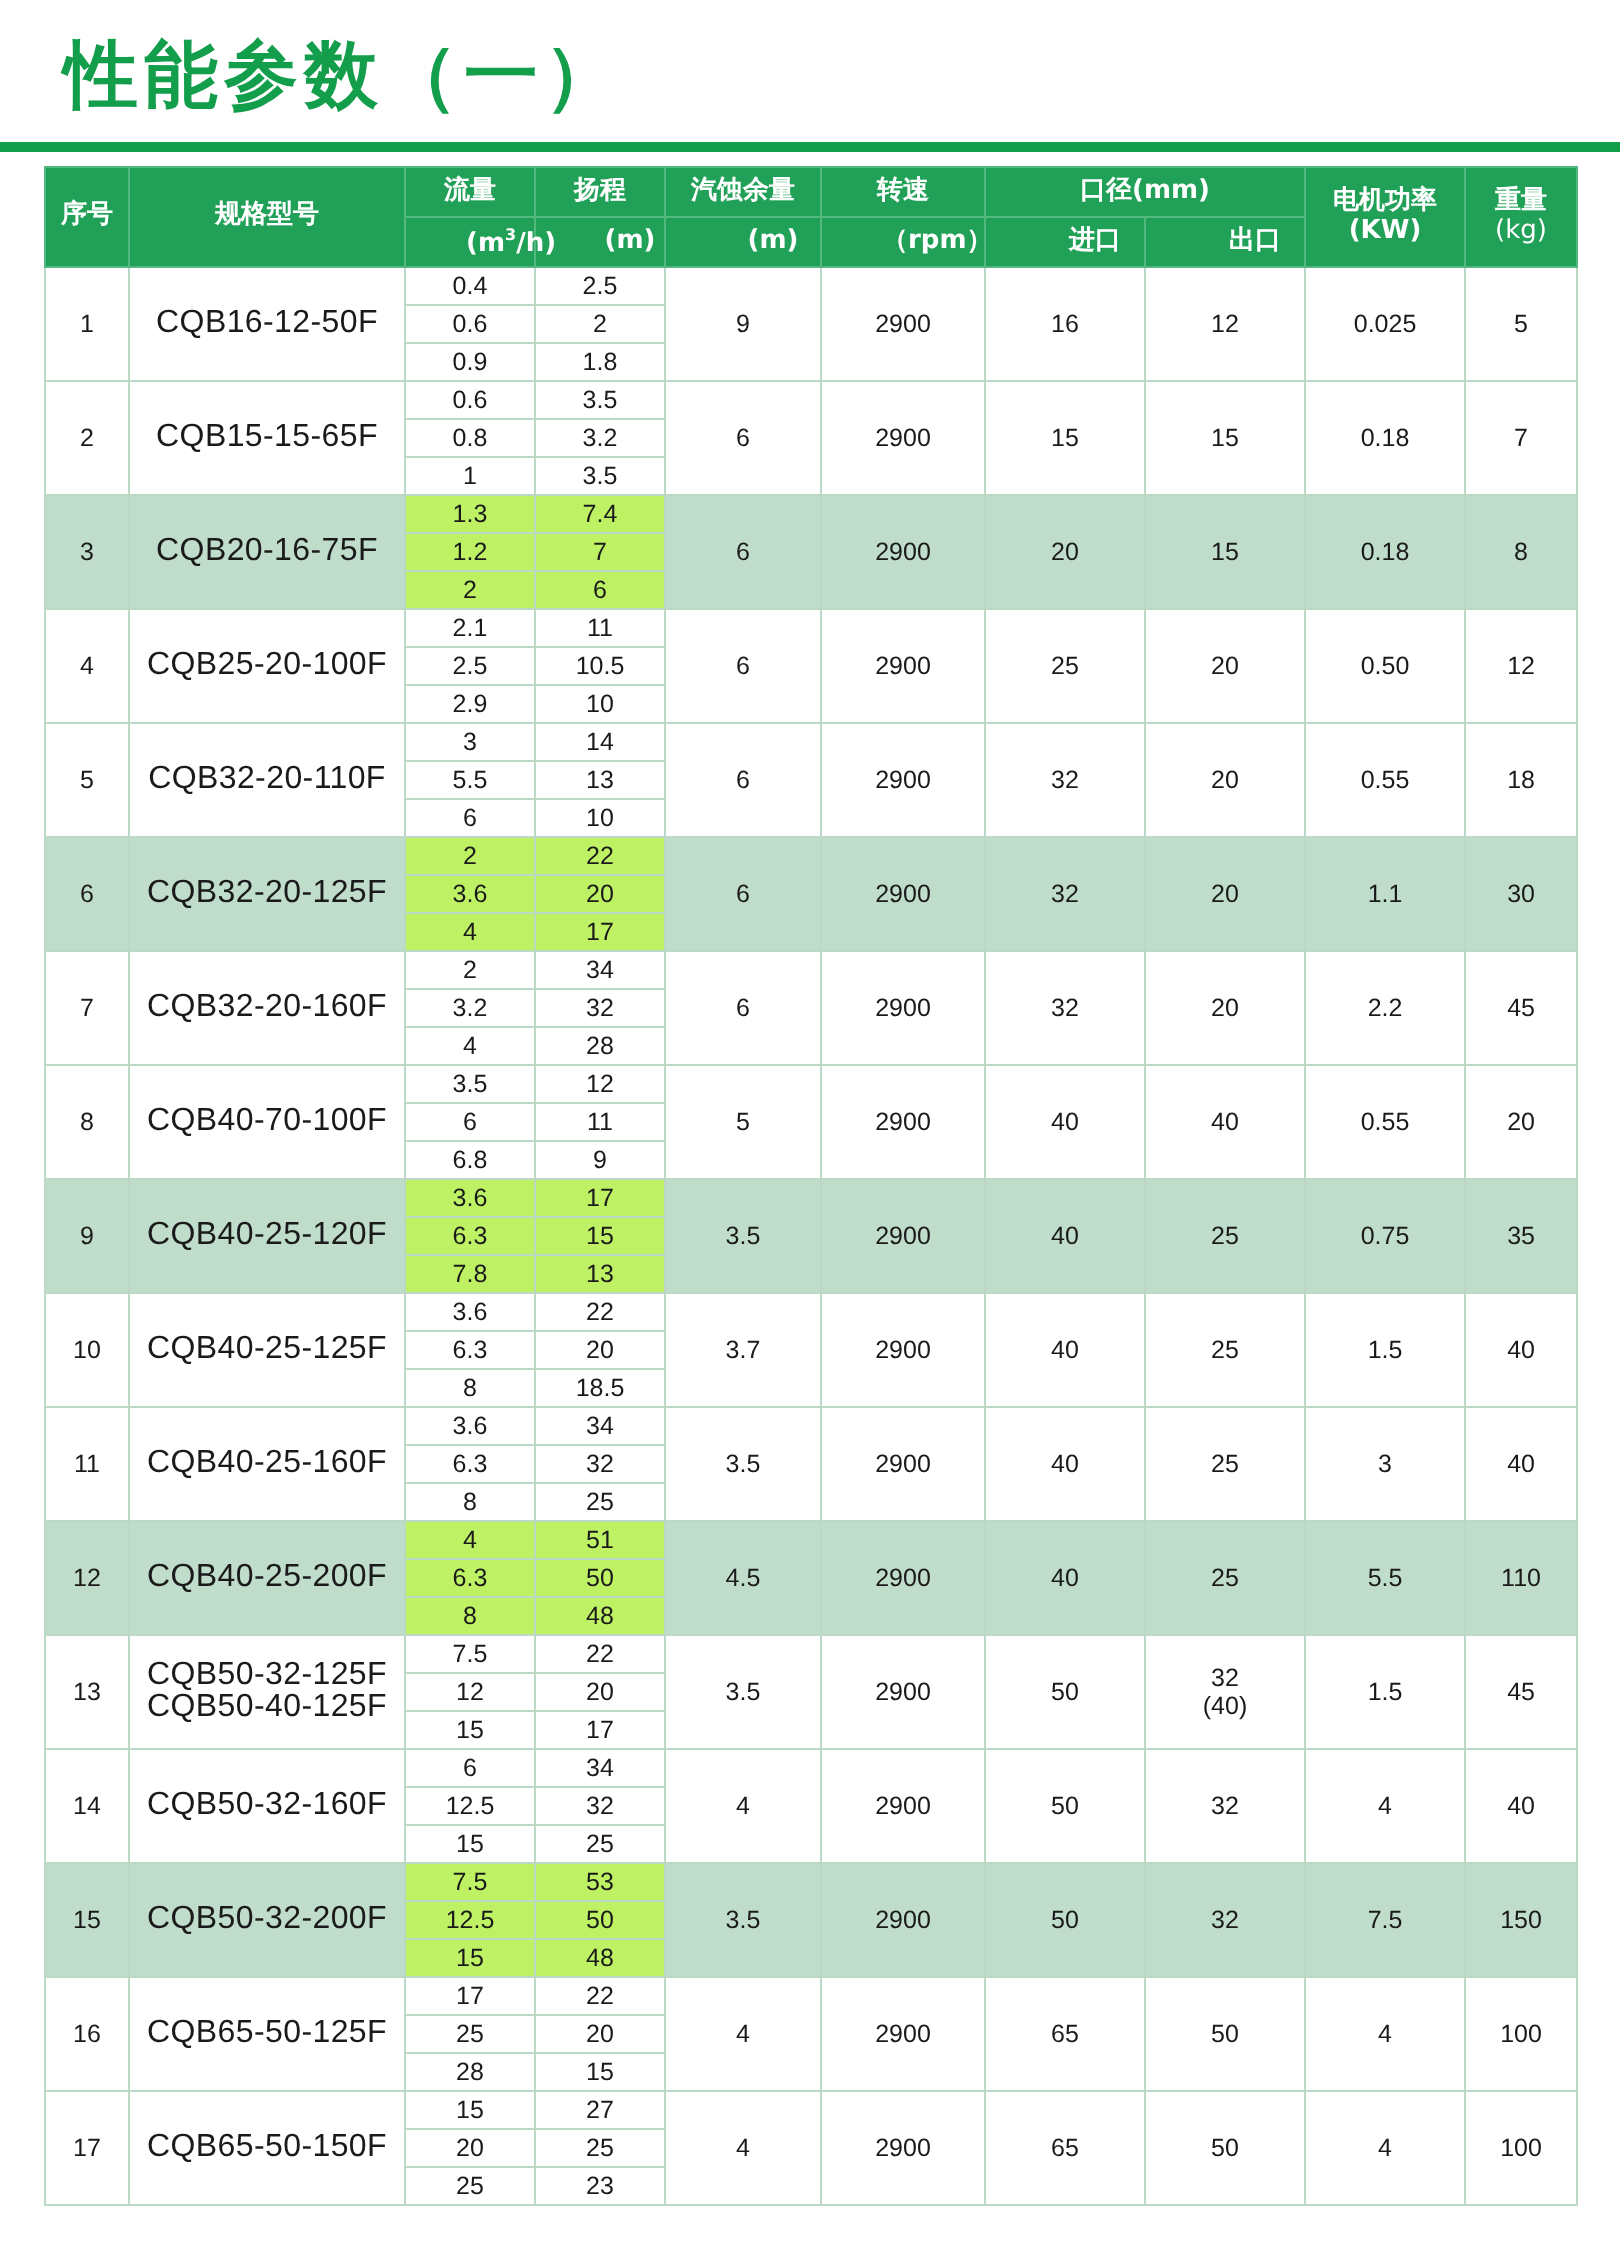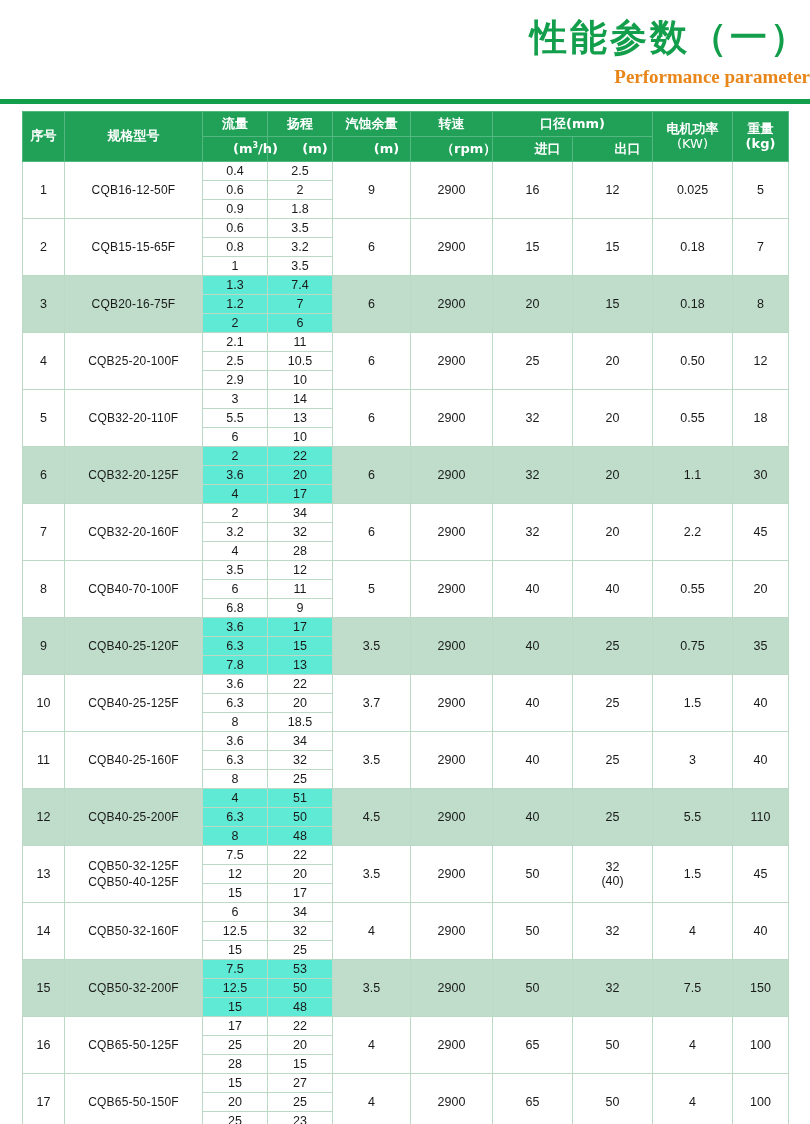--- a/index.html
+++ b/index.html
@@ -8,21 +8,21 @@
     width: 810px;
     height: 1124px;
     background: #ffffff;
     font-family: "Liberation Sans", "DejaVu Sans", sans-serif;
     overflow: hidden;
   }
 
   .page { position: relative; width: 810px; height: 1124px; }
 
   
-  .title-block { padding-top: 16px; text-align: right; }
+  .title-block { padding-top: 16px; text-align: left; margin-left: 32px; }
   .title-cn {
     font-size: 37px;
     font-weight: bold;
     color: #139e4c;
     letter-spacing: 3px;
     line-height: 1.2;
     font-family: "DejaVu Sans", "Liberation Sans", sans-serif;
   }
   .title-en {
     margin-top: 6px;
@@ -77,35 +77,34 @@
   col.c-npsh   { width: 78px; }
   col.c-speed  { width: 82px; }
   col.c-in     { width: 80px; }
   col.c-out    { width: 80px; }
   col.c-power  { width: 80px; }
   col.c-weight { width: 56px; }
 
   
   tbody td { height: 18px; }
   td.subcell { height: 18px; font-size: 12.5px; line-height: 18px; }
-  td.model { font-size: 12px; letter-spacing: .2px; white-space: nowrap; }
+  td.model { font-size: 16px; letter-spacing: .2px; white-space: nowrap; }
   td.model .two-line { line-height: 16px; }
   td.merged { font-size: 12.5px; }
 
   tr.hl td { background: #bfddca; }
-  tr.hl td.subcell { background: #5eead4; }
+  tr.hl td.subcell { background: #bef264; }
 </style>
 </head>
 <body>
 
 <div class="page">
 
   <div class="title-block">
     <div class="title-cn">性能参数（一）</div>
-    <div class="title-en">Performance parameter</div>
   </div>
   <div class="accent-bar"></div>
 
   <div class="table-wrap">
     <table class="spec">
       <colgroup>
         <col class="c-idx">
           <col class="c-model">
           <col class="c-flow">
           <col class="c-head">
@@ -120,25 +119,25 @@
         <tr>
           <th class="outer" rowspan="2">序号</th>
           <th rowspan="2">规格型号</th>
           <th>流量</th>
           <th>扬程</th>
           <th>汽蚀余量</th>
           <th>转速</th>
           <th colspan="2">口径(mm)</th>
           <th rowspan="2">
             <div>电机功率</div>
-            <div class="hdr-sub" style="font-weight:normal">(KW)</div>
+            <div class="hdr-sub" style="font-weight:bold">(KW)</div>
           </th>
           <th rowspan="2">
             <div>重量</div>
-            <div class="hdr-sub" style="font-weight:bold">(kg)</div>
+            <div class="hdr-sub" style="font-weight:normal">(kg)</div>
           </th>
         </tr>
         <tr>
           <th class="hdr-sub"><span>(m</span><span class="sup">3</span><span>/h)</span></th>
           <th class="hdr-sub">(m)</th>
           <th class="hdr-sub">(m)</th>
           <th class="hdr-sub">（rpm）</th>
           <th class="hdr-sub">进口</th>
           <th class="hdr-sub">出口</th>
         </tr>

